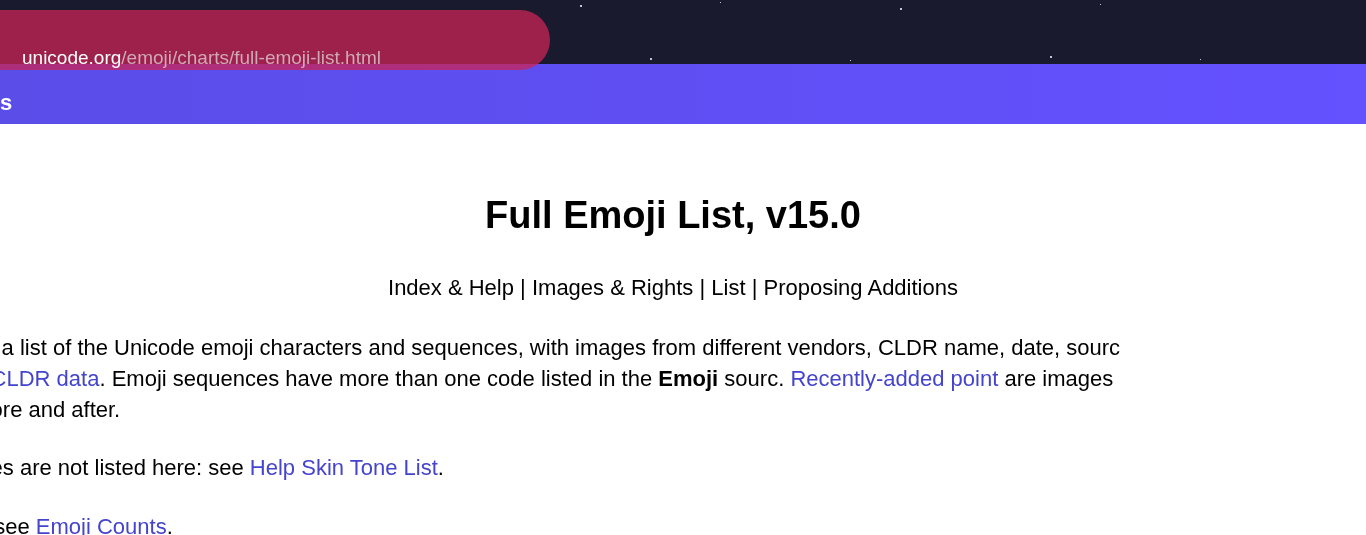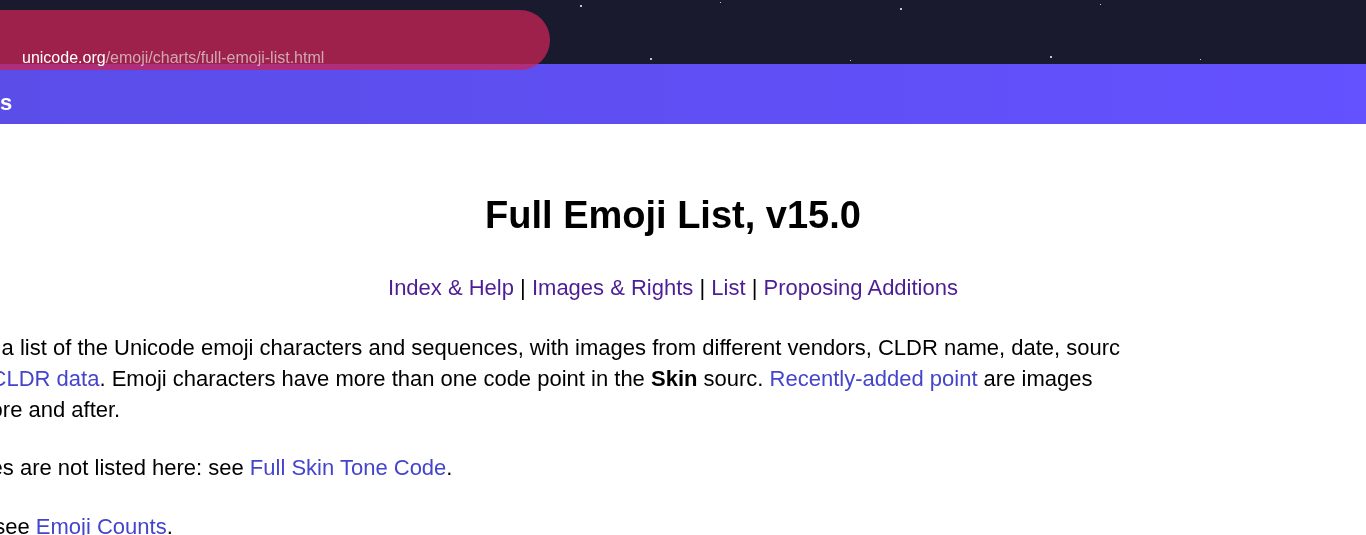--- a/index.html
+++ b/index.html
@@ -26,21 +26,21 @@
       width: 550px;
       height: 60px;
       background: rgba(201, 36, 86, 0.75);
       border-radius: 0 30px 30px 0;
       display: flex;
       align-items: center;
       padding-left: 22px;
       z-index: 10;
     }
     .url-text {
-      font-size: 16px;
+      font-size: 19px;
       color: #e8c5d0;
       margin-top: 36px;
     }
     .url-domain {
       color: #ffffff;
     }
     .url-path {
       color: #d0a8b8;
     }
     .stars {
@@ -81,21 +81,21 @@
       margin-bottom: 38px;
       margin-left: -20px;
     }
     .nav-links {
       text-align: center;
       font-size: 22px;
       margin-bottom: 32px;
       margin-left: -20px;
     }
     .nav-links a {
-      color: #4c1d95;
+      color: #000000;
       text-decoration: none;
     }
     .nav-links .sep {
       color: #000;
     }
     .body-text {
       font-size: 22px;
       color: #000;
       line-height: 1.4;
       padding-left: 0;
@@ -140,24 +140,24 @@
 
 <div class="content-area">
   <h1 class="page-title">Full Emoji List, v15.0</h1>
 
   <div class="nav-links">
     <a href="#">Index &amp; Help</a><span class="sep"> | </span><a href="#">Images &amp; Rights</a><span class="sep"> | </span><a href="#">List</a><span class="sep"> | </span><a href="#">Proposing Additions</a>
   </div>
 
   <div class="body-text para-block">
     <span>des a list of the Unicode emoji characters and sequences, with images from different vendors, CLDR name, date, sourc</span><br>
-    <a href="#">de CLDR data</a><span>. Emoji characters have more than one code point in the </span><strong>Skin</strong><span> sourc. </span><a href="#">Recently-added point</a><span> are images</span><br>
+    <a href="#">de CLDR data</a><span>. Emoji sequences have more than one code listed in the </span><strong>Emoji</strong><span> sourc. </span><a href="#">Recently-added point</a><span> are images</span><br>
     <span>before and after.</span>
   </div>
 
   <div class="body-text para-block">
-    <span>tones are not listed here: see </span><a href="#">Full Skin Tone Code</a><span>.</span>
+    <span>tones are not listed here: see </span><a href="#">Help Skin Tone List</a><span>.</span>
   </div>
 
   <div class="body-text para-block">
     <span>oji, see </span><a href="#">Emoji Counts</a><span>.</span>
   </div>
 </div>
 
 </body></html>

